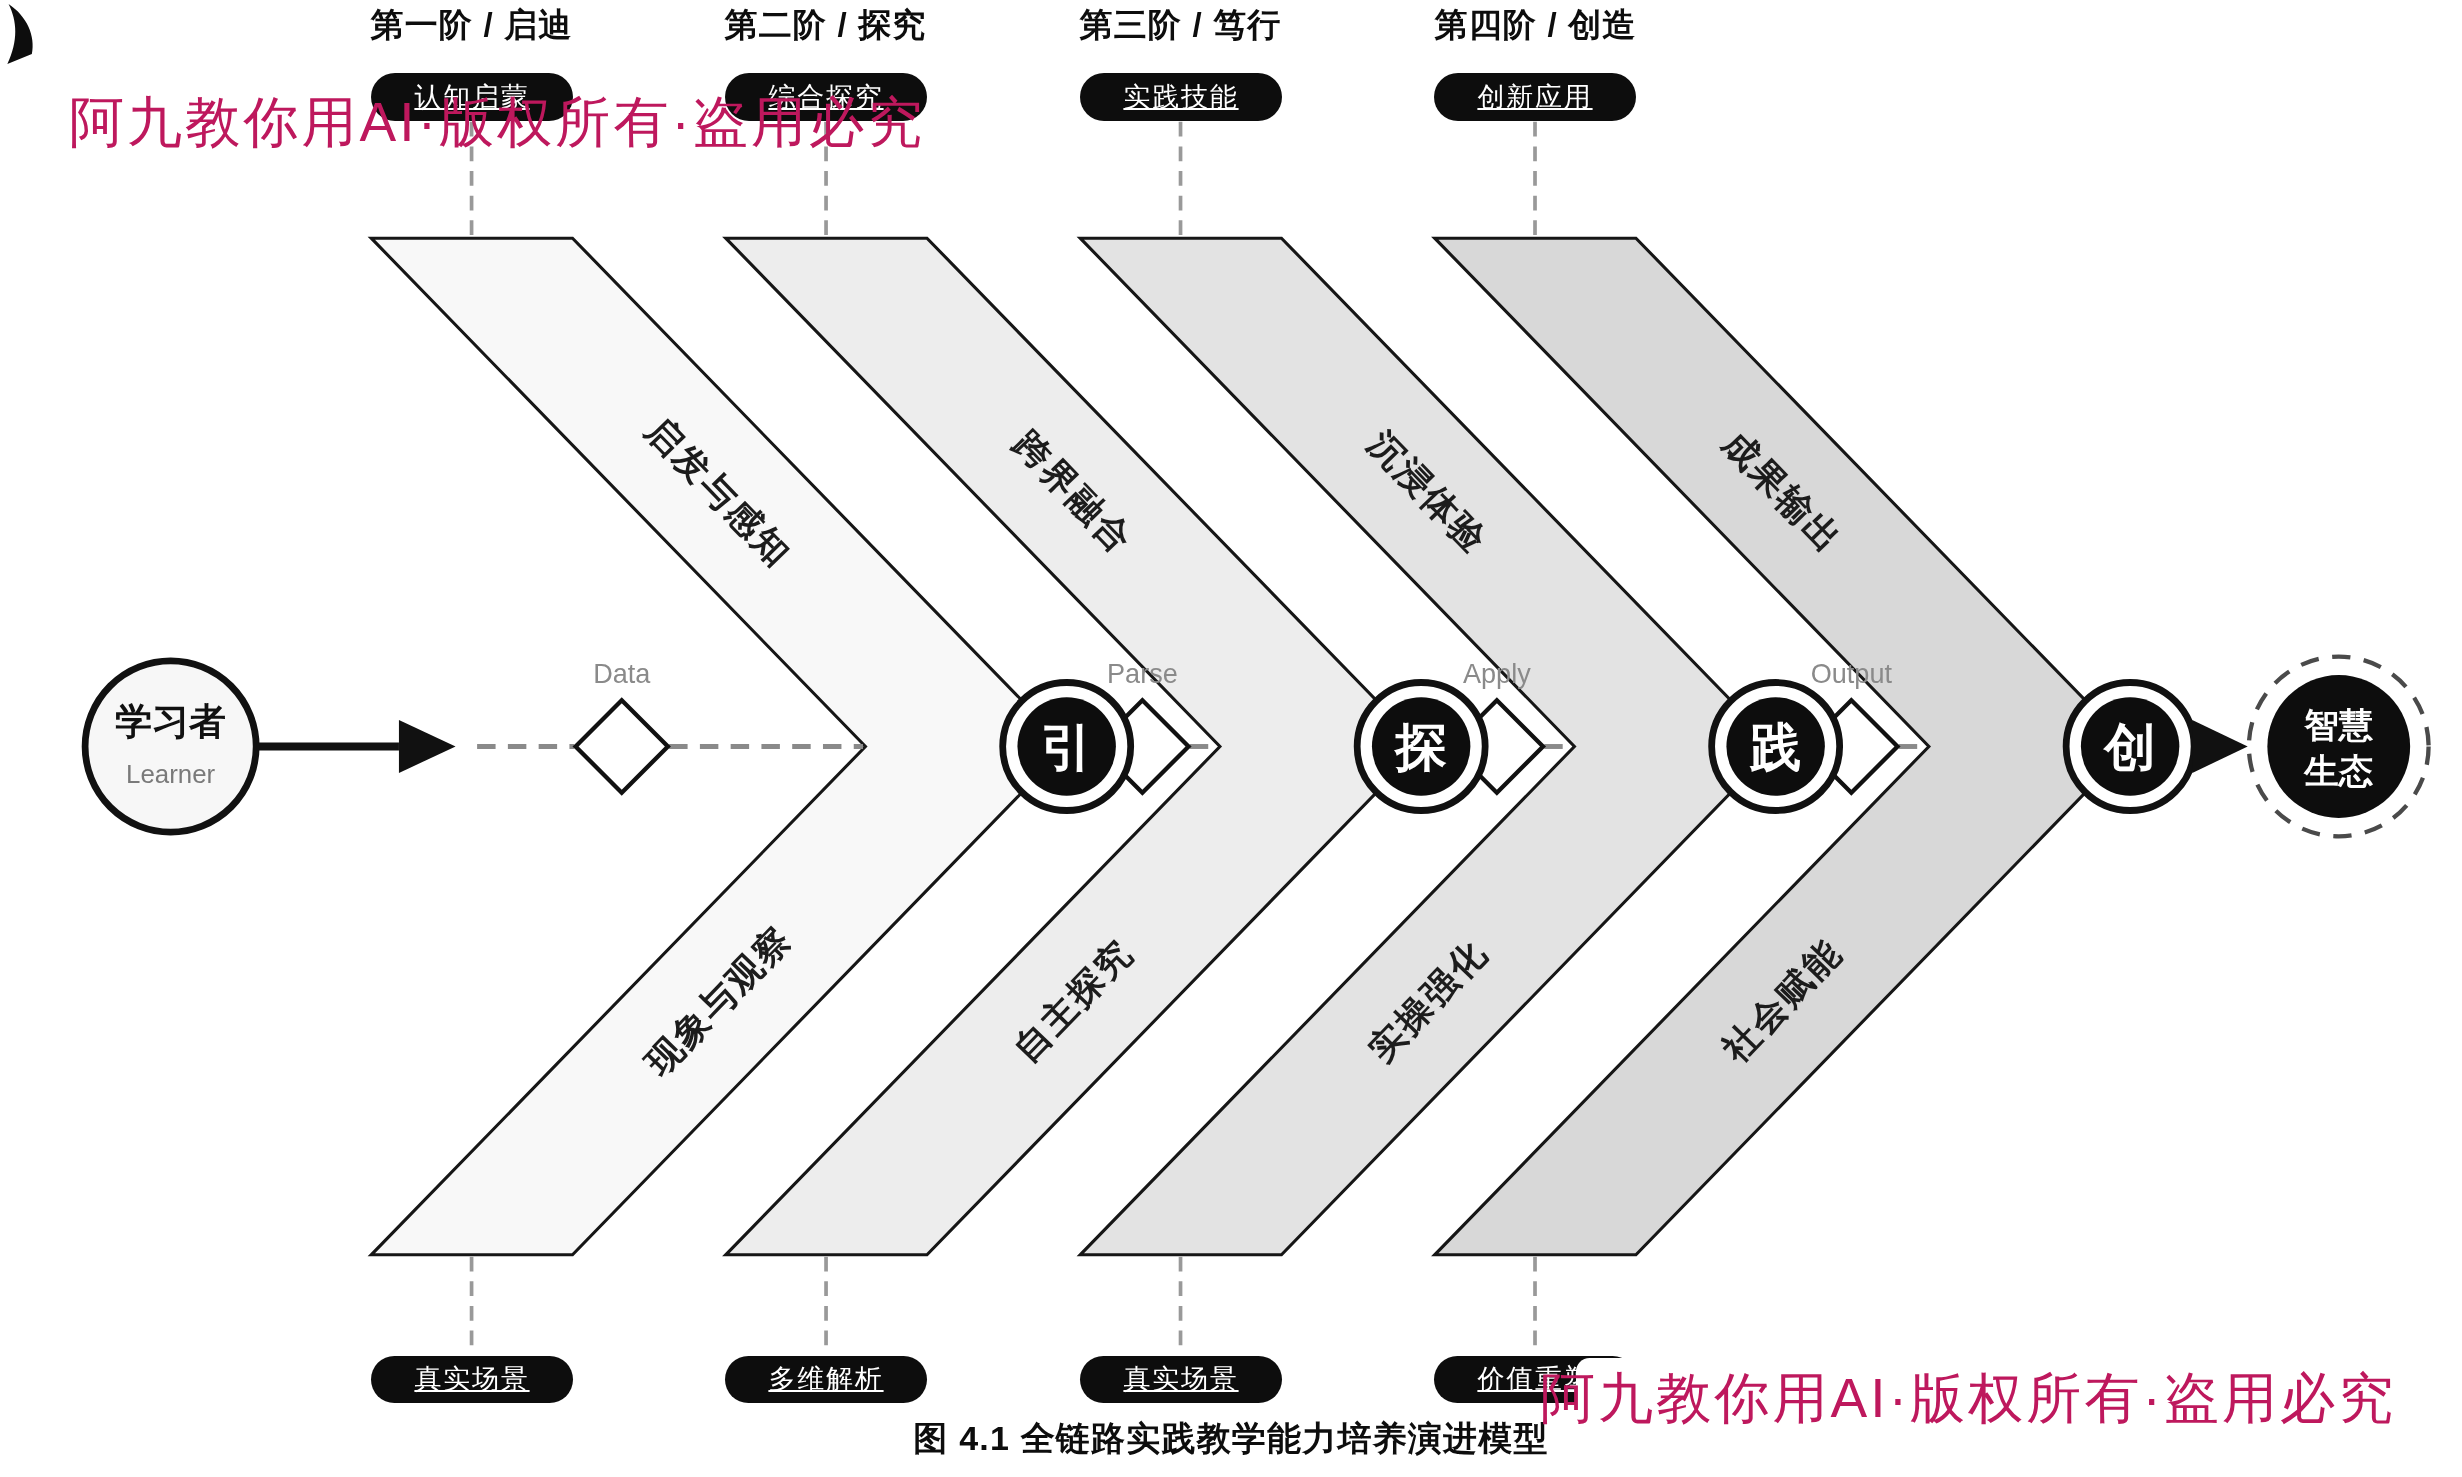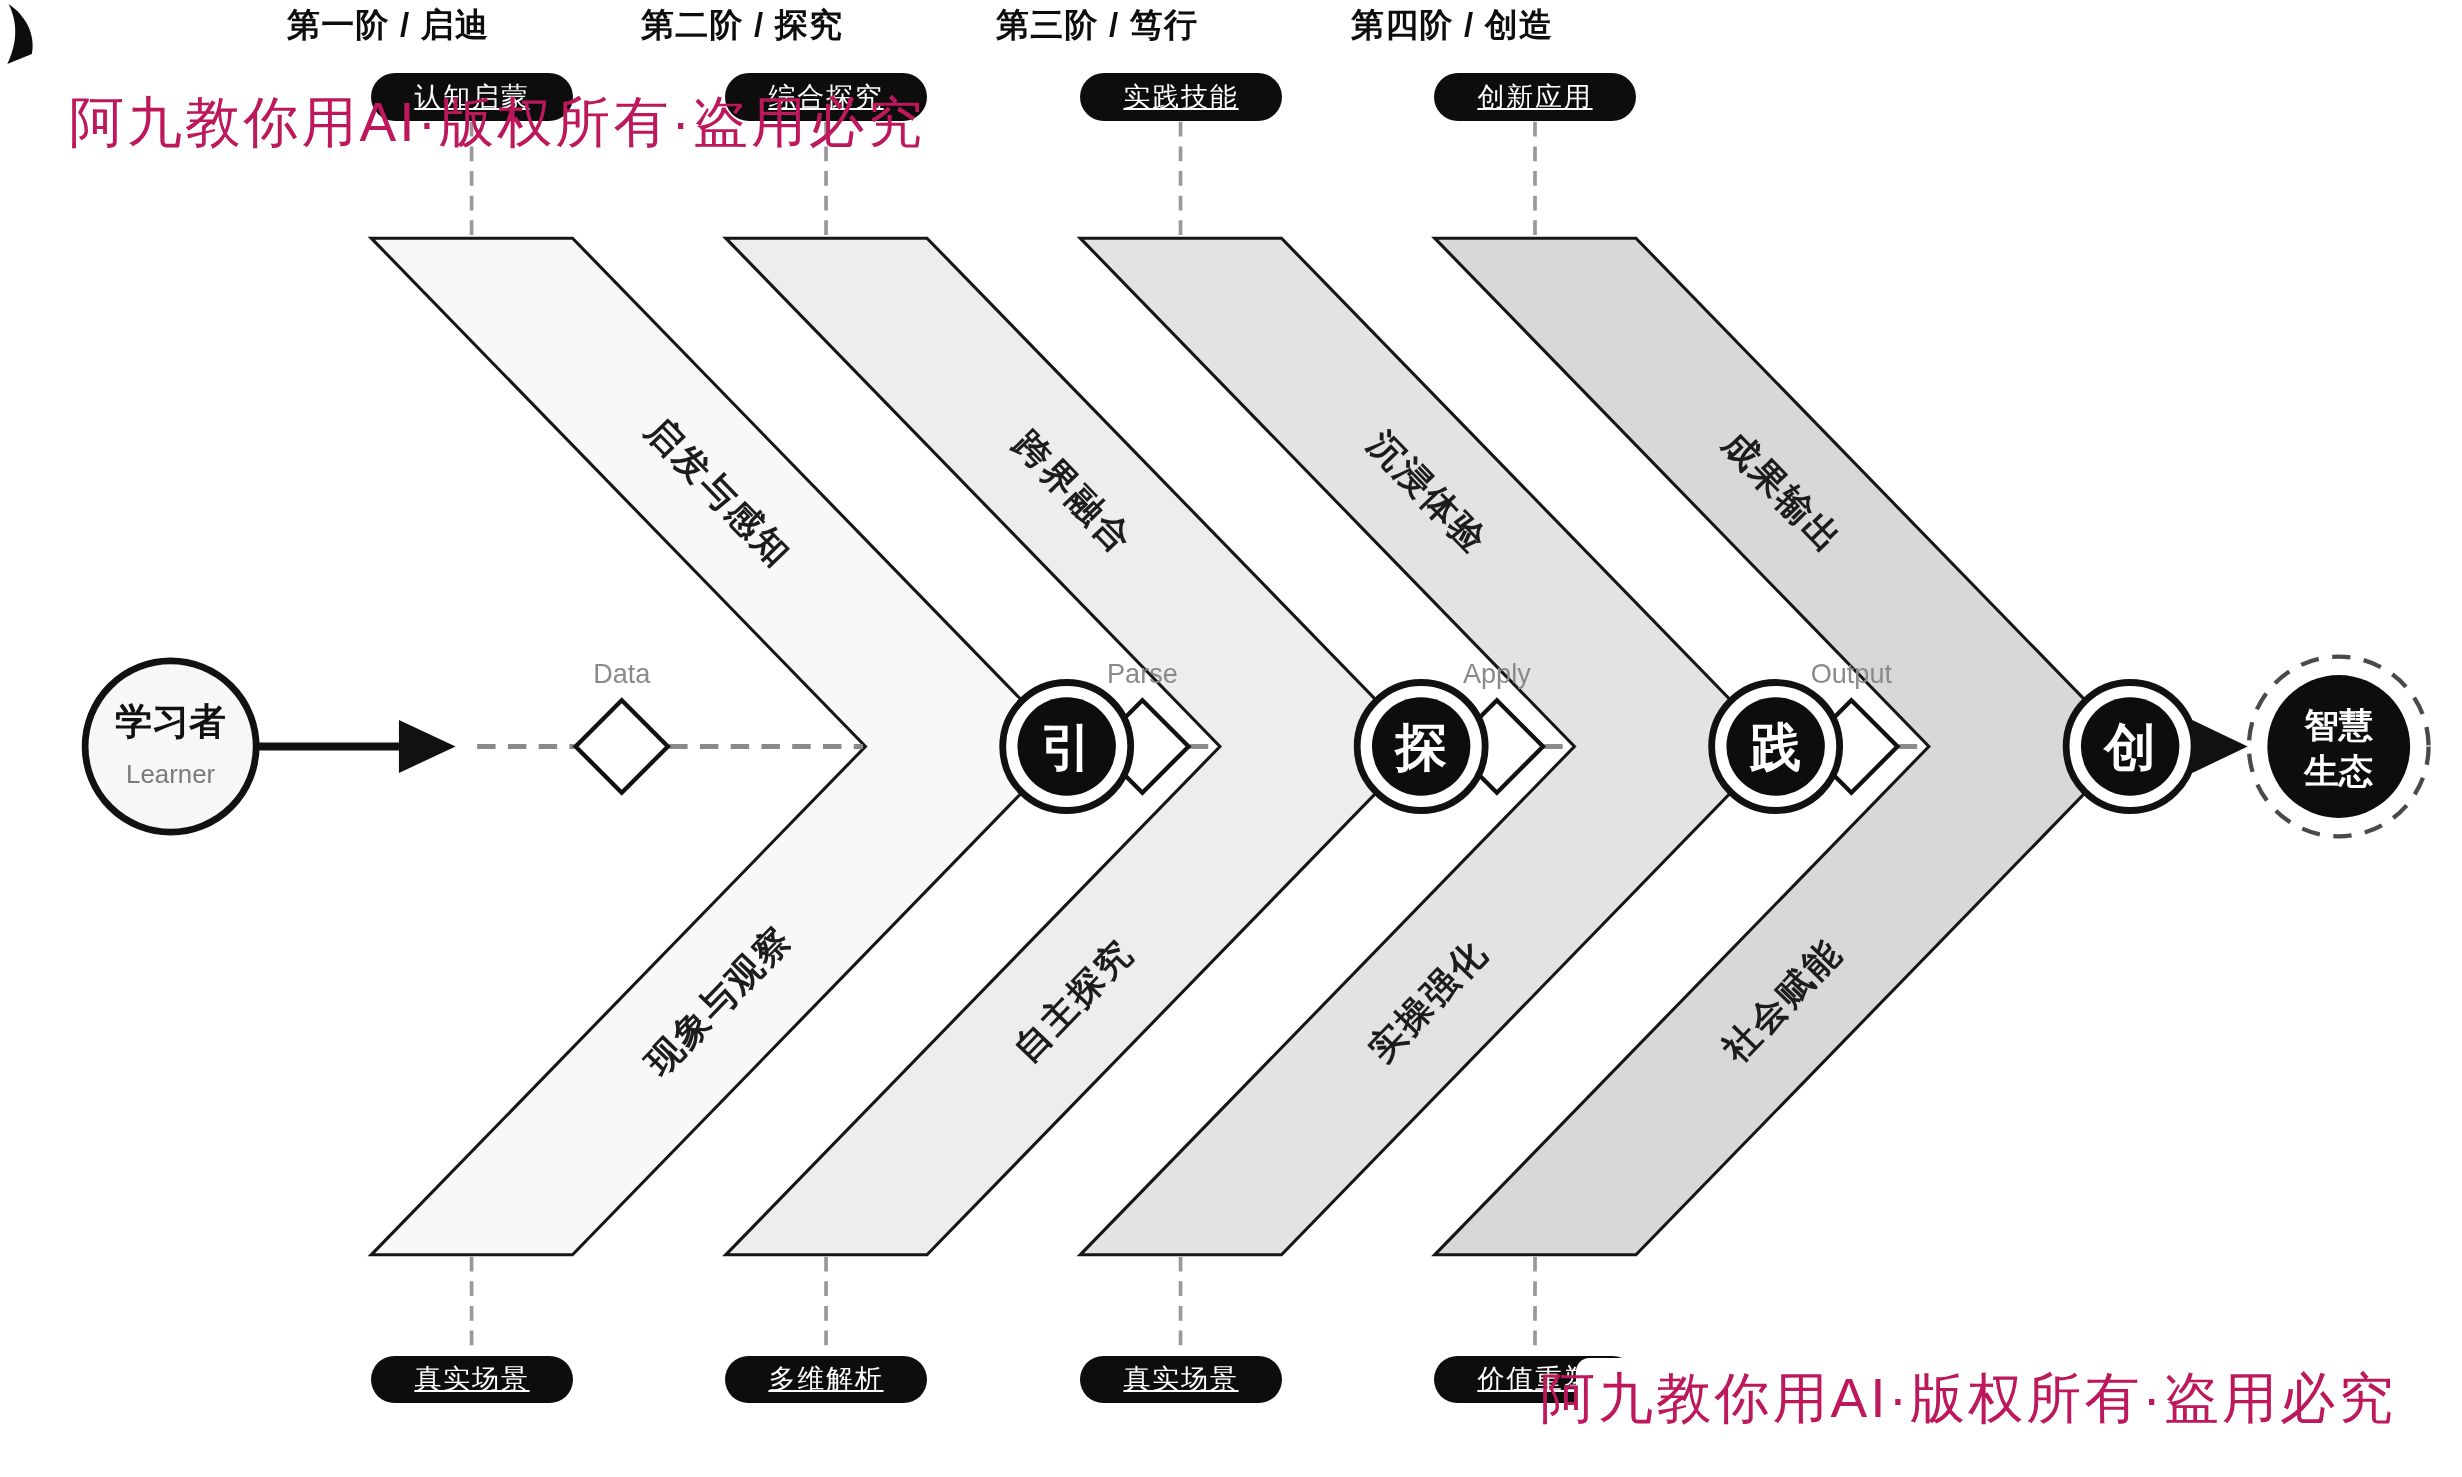--- a/index.html
+++ b/index.html
@@ -11,21 +11,21 @@
   svg text{font-family:"Liberation Sans","DejaVu Sans",sans-serif;}
   .band-text{font-size:58px;font-weight:600;letter-spacing:4px;fill:#1c1c1c;}
   .gate-label{font-size:44px;fill:#8a8a8a;text-anchor:middle;}
   .node-char{font-size:84px;font-weight:700;fill:#ffffff;text-anchor:middle;}
   .outcome-line{font-size:56px;font-weight:700;fill:#ffffff;text-anchor:middle;}
   .learner-title{font-size:60px;font-weight:700;fill:#111;text-anchor:middle;}
   .learner-sub{font-size:42px;fill:#7a7a7a;text-anchor:middle;}
 
   .phase-label{
     position:absolute;top:2.5px;width:369px;height:44px;line-height:44px;
-    text-align:left;font-size:33px;font-weight:700;color:#0d0d0d;letter-spacing:1.2px;
+    text-align:center;font-size:33px;font-weight:700;color:#0d0d0d;letter-spacing:1.2px;
     z-index:10;
   }
   .pill{
     position:absolute;width:202px;background:#0d0d0d;color:#fff;text-align:center;
     font-size:27px;letter-spacing:1.8px;z-index:30;text-decoration:underline;
   }
   .pill.top{top:73px;height:48px;line-height:48px;border-radius:24px;}
   .pill.bottom{top:1356px;height:47px;line-height:47px;border-radius:23.4px;}
   .caption{
     position:absolute;top:1416px;left:0;width:2462px;text-align:center;
@@ -132,20 +132,21 @@
   <div class="pill top" style="left:371px;">认知启蒙</div>
   <div class="pill top" style="left:725px;">综合探究</div>
   <div class="pill top" style="left:1080px;">实践技能</div>
   <div class="pill top" style="left:1434px;">创新应用</div>
 
   <div class="pill bottom" style="left:371px;">真实场景</div>
   <div class="pill bottom" style="left:725px;">多维解析</div>
   <div class="pill bottom" style="left:1080px;">真实场景</div>
   <div class="pill bottom" style="left:1434px;">价值重塑</div>
 
+  <div class="caption">图 4.1 全链路实践教学能力培养演进模型</div>
 
   <div class="artifact-box"></div>
   <svg class="artifact-cursor" width="49" height="69" viewBox="0 0 80 112">
     <path d="M14 6 C 44 26, 58 58, 52 88 L12 104 C 30 66, 28 34, 14 6 Z" fill="#0d0d0d"></path>
   </svg>
 
   <div class="watermark tl">阿九教你用AI·版权所有·盗用必究</div>
   <div class="watermark br">阿九教你用AI·版权所有·盗用必究</div>
 
 </div>

